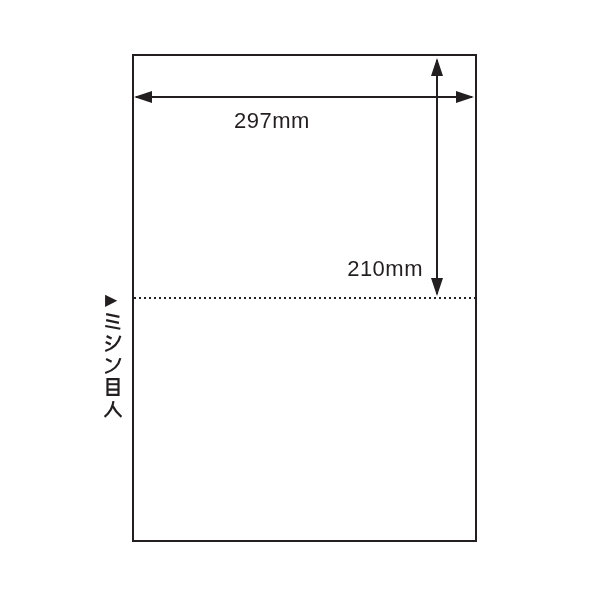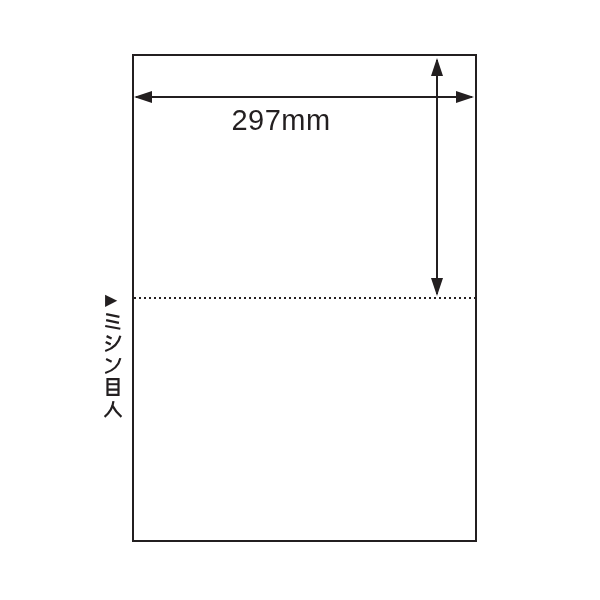--- a/index.html
+++ b/index.html
@@ -19,21 +19,21 @@
   .dim .line-h{ position:absolute; left:2px; right:2px; top:5px; height:2px; background:var(--ink); }
   .dim .line-v{ position:absolute; top:2px; bottom:2px; left:5px; width:2px; background:var(--ink); }
   .ah{ position:absolute; width:0; height:0; }
   .ah-left { left:0; top:0;  border-top:6px solid transparent; border-bottom:6px solid transparent; border-right:18px solid var(--ink); }
   .ah-right{ right:0; top:0; border-top:6px solid transparent; border-bottom:6px solid transparent; border-left:18px solid var(--ink); }
   .ah-up   { top:0; left:0;  border-left:6px solid transparent; border-right:6px solid transparent; border-bottom:18px solid var(--ink); }
   .ah-down { bottom:0; left:0; border-left:6px solid transparent; border-right:6px solid transparent; border-top:18px solid var(--ink); }
   .dim-h{ left:134px; top:91px; width:340px; height:12px; }
   .dim-v{ left:431px; top:58px; width:12px; height:238px; }
   
-  .dim-label{ position:absolute; font-size:29px; line-height:25px; color:var(--ink); letter-spacing:0.5px;margin-left:9px; }
+  .dim-label{ position:absolute; font-size:22px; line-height:25px; color:var(--ink); letter-spacing:0.5px; }
   .label-width { left:132px; top:108px; width:280px; text-align:center; }
   .label-height{ left:223px; top:256px; width:200px; text-align:right; }
   
   .perf-line{
     position:absolute; left:134px; top:297px; width:341px; height:2px;
     background:repeating-linear-gradient(to right, var(--ink) 0 2px, transparent 2px 5px);
   }
   
   .perf-marker{
     position:absolute; left:105px; top:291px; width:17px; height:17px;
@@ -62,20 +62,21 @@
     <span class="ah ah-left"></span>
     <span class="ah ah-right"></span>
   </div>
   <div class="dim-label label-width">297mm</div>
 
   <div class="dim dim-v">
     <span class="line-v"></span>
     <span class="ah ah-up"></span>
     <span class="ah ah-down"></span>
   </div>
+  <div class="dim-label label-height">210mm</div>
 
   <div class="perf-line"></div>
 
   <div class="perf-marker">▶</div>
 
   <div class="perf-label" aria-label="ミシン目入">
     <svg class="glyph" viewBox="0 0 24 24">
       <path d="M4.5 4.5 L19 7.5 M4.5 11 L18.5 14 M3.5 17.5 L20 20.5"></path>
     </svg>
     <svg class="glyph" viewBox="0 0 24 24">

